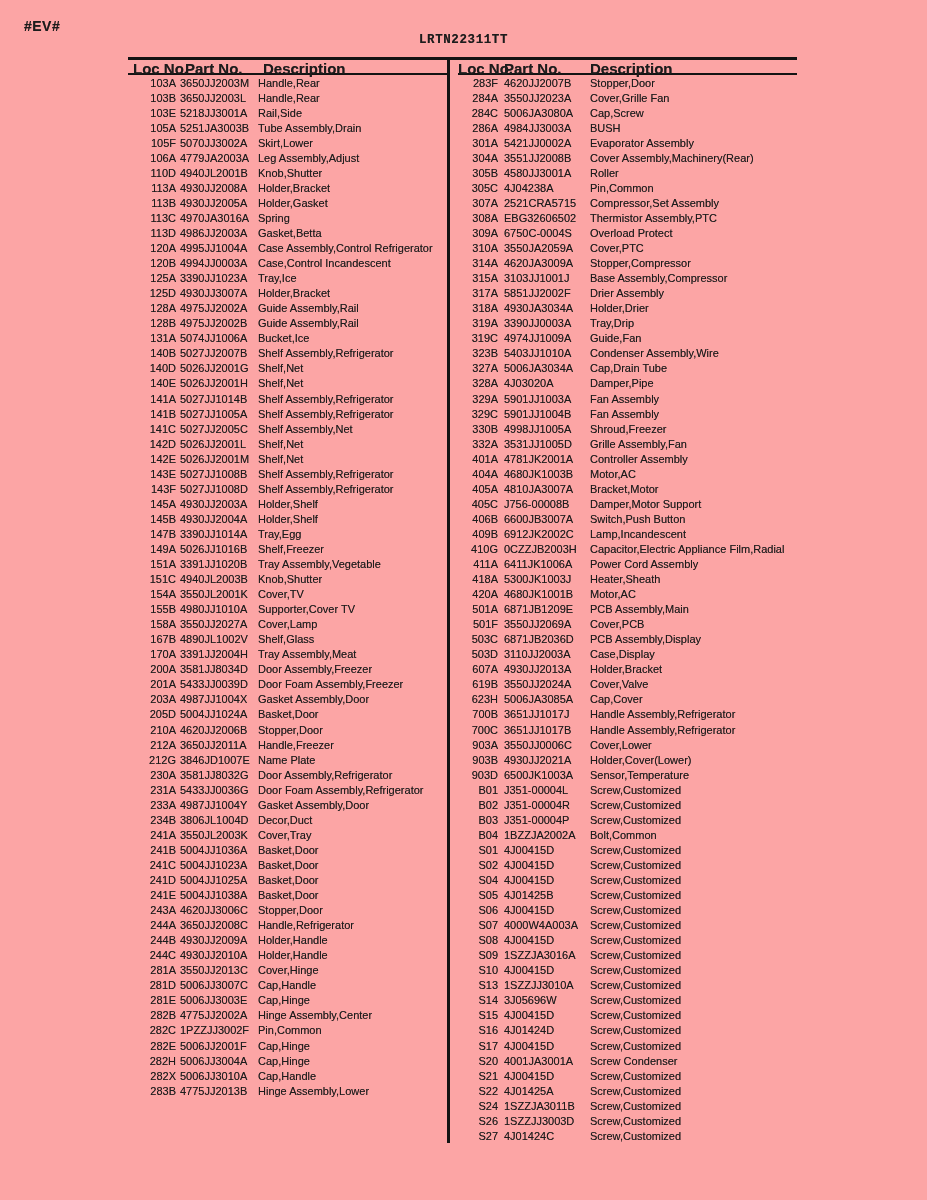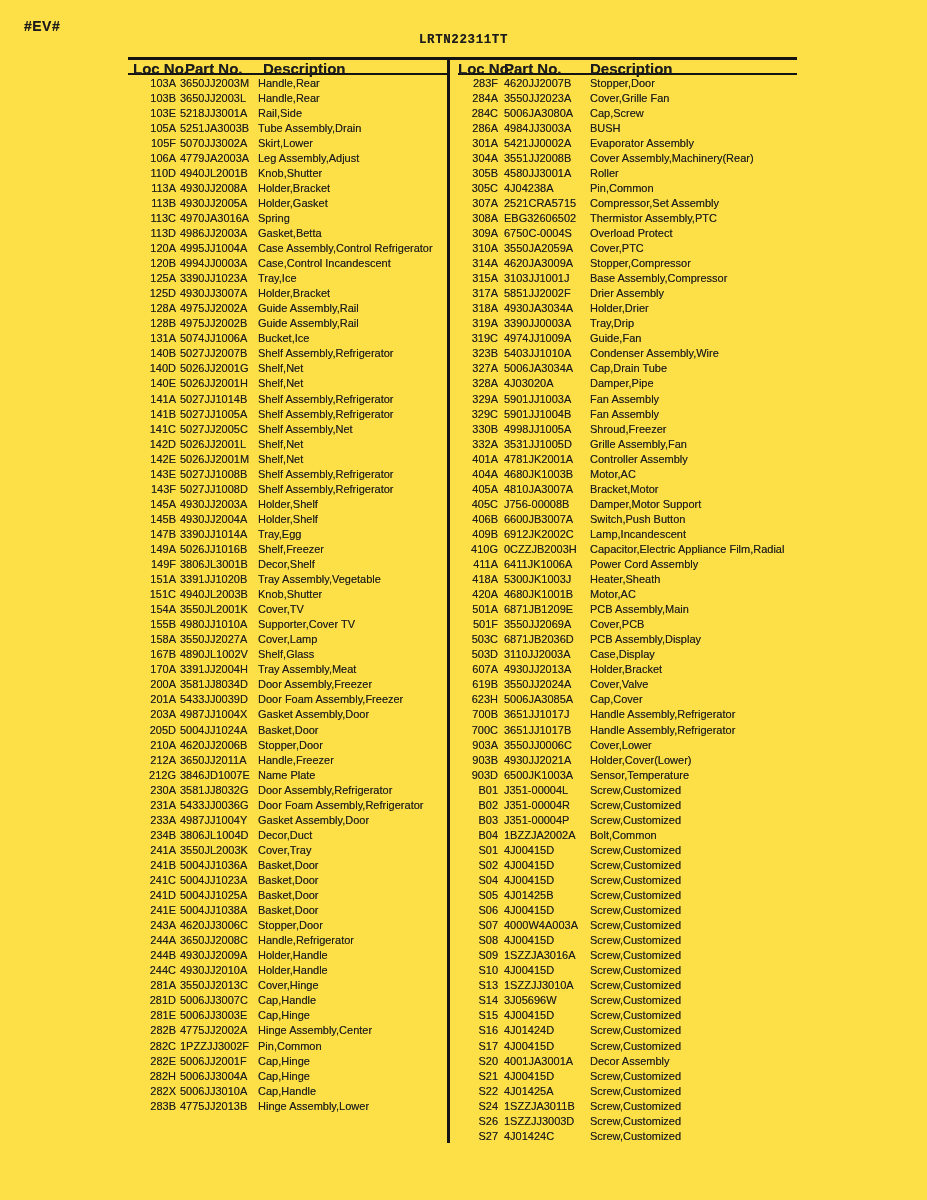--- a/index.html
+++ b/index.html
@@ -1,19 +1,19 @@
 <!DOCTYPE html>
 <html><head>
 <meta charset="utf-8">
 <style>
   html,body{margin:0;padding:0;background:#ffffff;}
   .page{
     position:relative;
     width:927px;height:1200px;
-    background:#fde047;
+    background:#fca5a5;
     font-family:"Liberation Sans",sans-serif;
     color:#1c1c1c;
     overflow:hidden;
   }
   .ev-marker{
     position:absolute;left:24px;top:18px;
     font-size:14px;font-weight:bold;letter-spacing:0.5px;
   }
   .doc-title{
     position:absolute;left:0;top:33px;width:927px;
@@ -224,25 +224,20 @@
             <span class="cell col-loc">147B</span>
             <span class="cell col-part">3390JJ1014A</span>
             <span class="cell col-desc">Tray,Egg</span>
           </div>
           <div class="row">
             <span class="cell col-loc">149A</span>
             <span class="cell col-part">5026JJ1016B</span>
             <span class="cell col-desc">Shelf,Freezer</span>
           </div>
           <div class="row">
-            <span class="cell col-loc">149F</span>
-            <span class="cell col-part">3806JL3001B</span>
-            <span class="cell col-desc">Decor,Shelf</span>
-          </div>
-          <div class="row">
             <span class="cell col-loc">151A</span>
             <span class="cell col-part">3391JJ1020B</span>
             <span class="cell col-desc">Tray Assembly,Vegetable</span>
           </div>
           <div class="row">
             <span class="cell col-loc">151C</span>
             <span class="cell col-part">4940JL2003B</span>
             <span class="cell col-desc">Knob,Shutter</span>
           </div>
           <div class="row">
@@ -748,21 +743,21 @@
             <span class="cell col-desc">Screw,Customized</span>
           </div>
           <div class="row">
             <span class="cell col-loc">S17</span>
             <span class="cell col-part">4J00415D</span>
             <span class="cell col-desc">Screw,Customized</span>
           </div>
           <div class="row">
             <span class="cell col-loc">S20</span>
             <span class="cell col-part">4001JA3001A</span>
-            <span class="cell col-desc">Decor Assembly</span>
+            <span class="cell col-desc">Screw Condenser</span>
           </div>
           <div class="row">
             <span class="cell col-loc">S21</span>
             <span class="cell col-part">4J00415D</span>
             <span class="cell col-desc">Screw,Customized</span>
           </div>
           <div class="row">
             <span class="cell col-loc">S22</span>
             <span class="cell col-part">4J01425A</span>
             <span class="cell col-desc">Screw,Customized</span>

